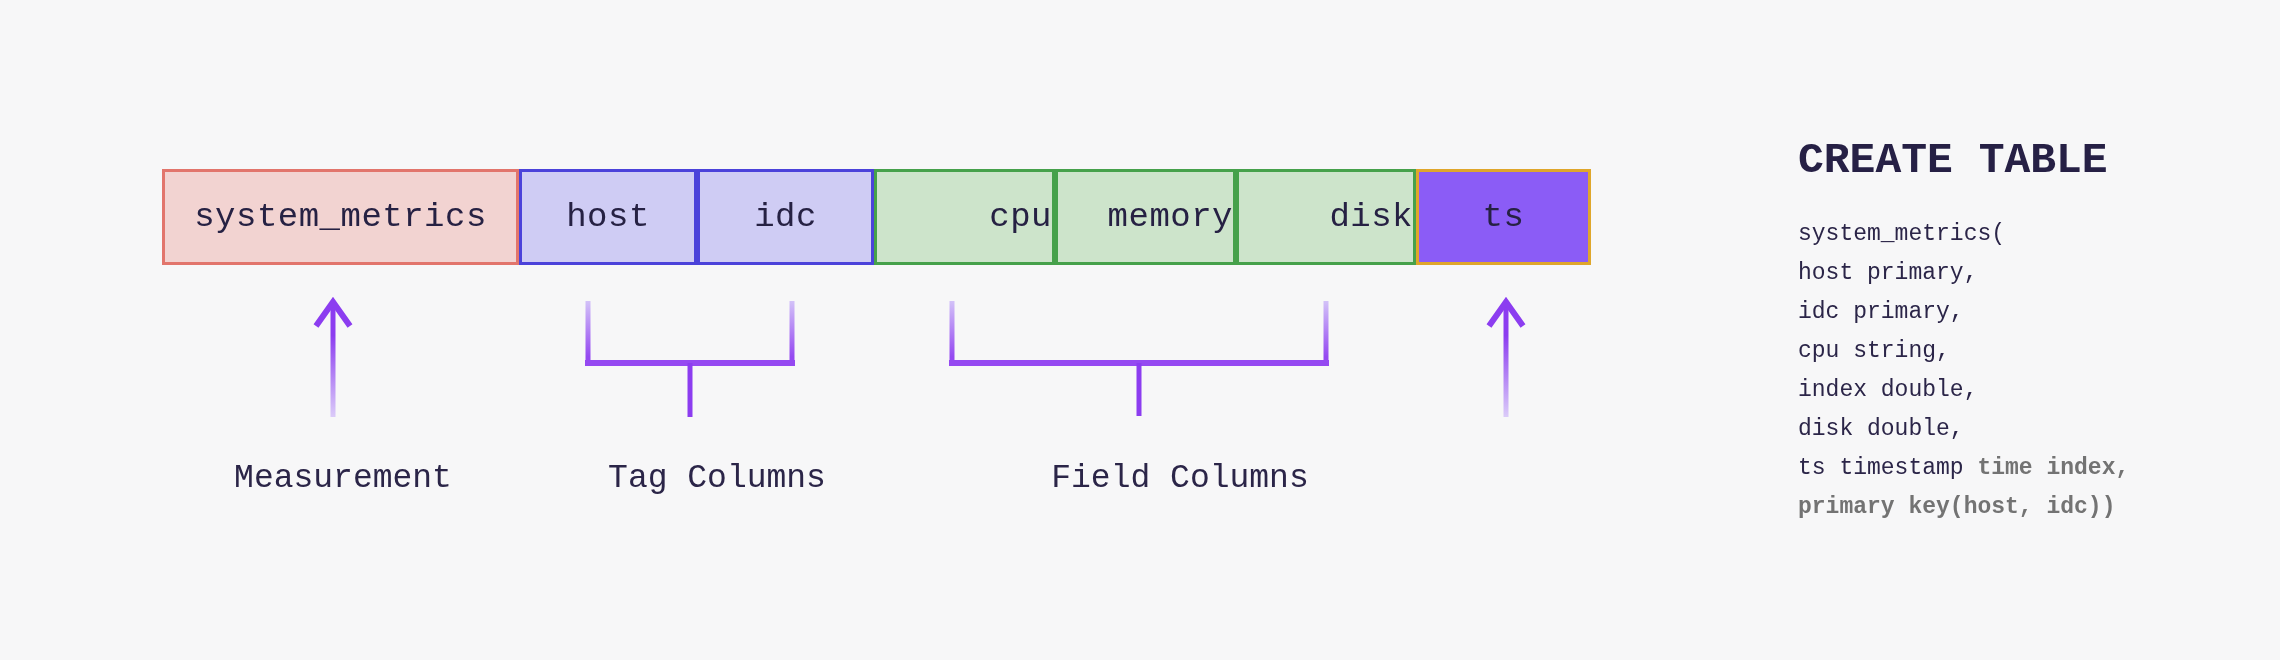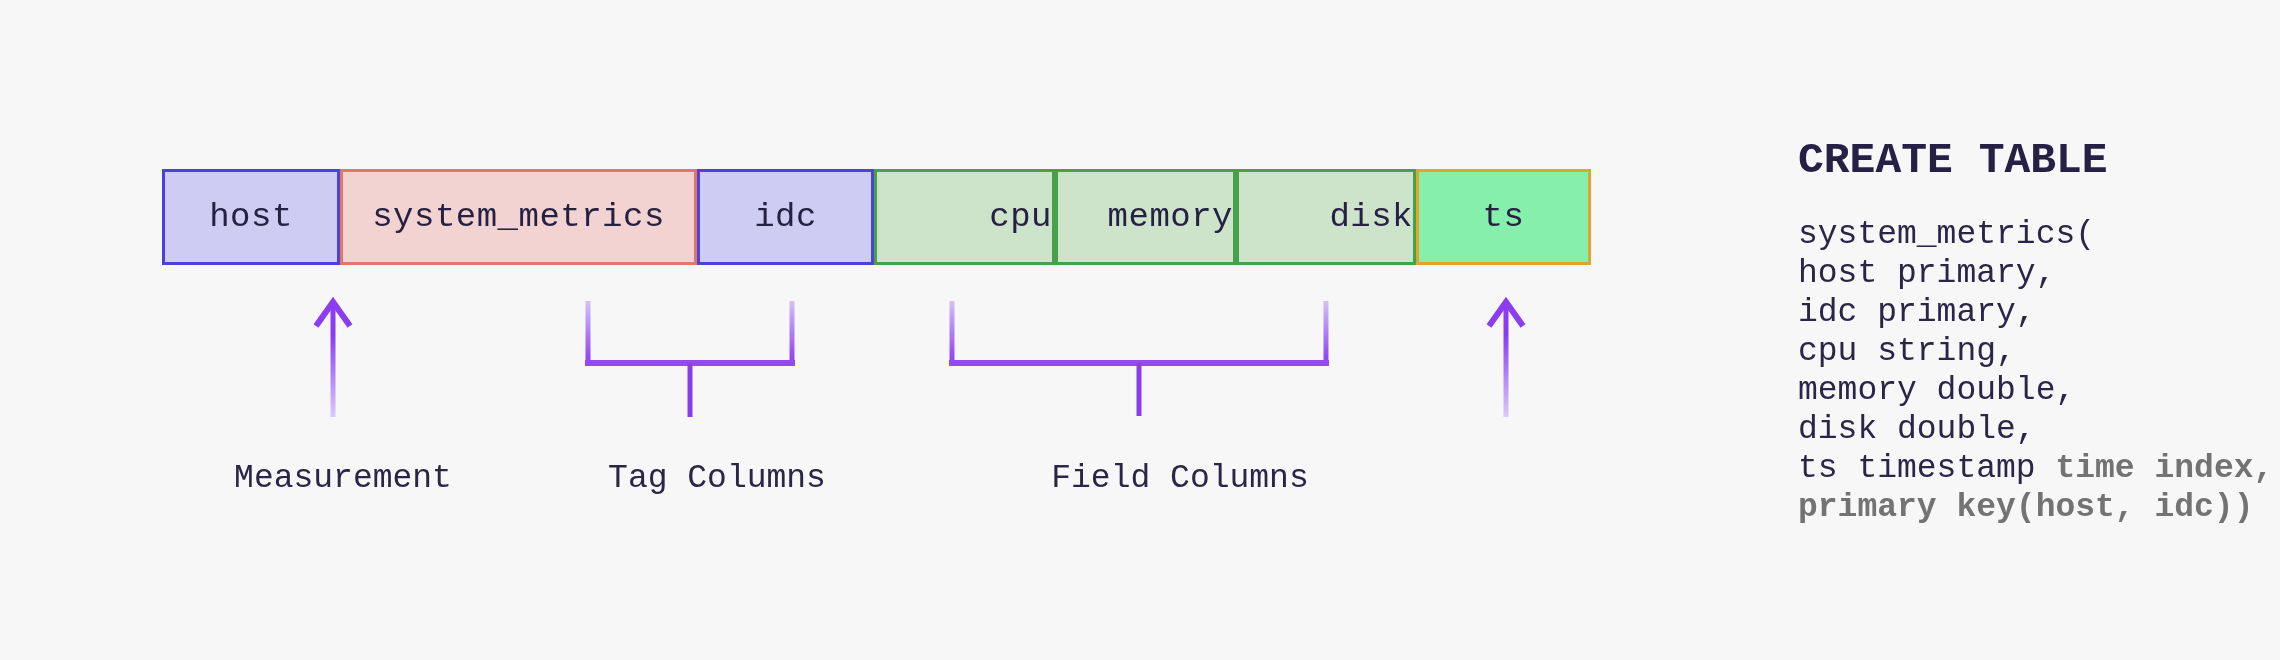--- a/index.html
+++ b/index.html
@@ -12,21 +12,21 @@
   
   .bar { position:absolute; left:162px; top:169px; height:96px; display:flex; }
   .cell {
     box-sizing:border-box; border:3px solid;
     display:flex; align-items:center; justify-content:center;
     font-size:34px; letter-spacing:0.5px; color:#262143;
   }
   .c-measurement { background:#f2d3d1; border-color:#e2756c; }
   .c-tag        { background:#cfccf4; border-color:#4b42da; }
   .c-field      { background:#cde4cb; border-color:#46a14b;justify-content:flex-end; }
-  .c-time       { background:#86efac; border-color:#dfa62b; }
+  .c-time       { background:#8b5cf6; border-color:#dfa62b; }
   .w0{width:357px} .w1{width:178px} .w2{width:177px}
   .w3{width:181px} .w4{width:181px} .w5{width:180px} .w6{width:175px}
 
   
   .overlay { position:absolute; left:0; top:0; width:2280px; height:660px; pointer-events:none; }
 
   
   .diagram-label {
     position:absolute; top:460px; width:320px;
     text-align:center; font-size:33px; color:#2b2548; white-space:nowrap;
@@ -35,35 +35,35 @@
   .lbl-tag         { left:557px; }
   .lbl-field       { left:1020px; }
   .lbl-time        { left:1369px; }
 
   
   .sql { position:absolute; left:1798px; top:103px;margin-top:32px; }
   .sql-heading {
     margin:0; font-size:43px; line-height:52px; font-weight:700;
     color:#262045; white-space:nowrap;
   }
-  .sql-body { margin-top:28px; font-size:33px; line-height:39px; }
+  .sql-body { margin-top:28px; font-size:23px; line-height:39px; }
   .sql-line { white-space:pre; }
   .b { font-weight:700; color:#737373; }
 </style>
 </head>
 <body>
 
 <div class="canvas">
 
   <div class="bar">
+    <div class="cell c-measurement w0">
+      <span>system_metrics</span>
+    </div>
     <div class="cell c-tag w1">
       <span>host</span>
-    </div>
-    <div class="cell c-measurement w0">
-      <span>system_metrics</span>
     </div>
     <div class="cell c-tag w2">
       <span>idc</span>
     </div>
     <div class="cell c-field w3">
       <span>cpu</span>
     </div>
     <div class="cell c-field w4">
       <span>memory</span>
     </div>
@@ -117,20 +117,20 @@
   <div class="diagram-label lbl-tag">Tag Columns</div>
   <div class="diagram-label lbl-field">Field Columns</div>
 
   <div class="sql">
     <p class="sql-heading">CREATE TABLE</p>
     <div class="sql-body">
       <div class="sql-line"><span>system_metrics(</span></div>
       <div class="sql-line"><span>host primary,</span></div>
       <div class="sql-line"><span>idc primary,</span></div>
       <div class="sql-line"><span>cpu string,</span></div>
-      <div class="sql-line"><span>memory double,</span></div>
+      <div class="sql-line"><span>index double,</span></div>
       <div class="sql-line"><span>disk double,</span></div>
       <div class="sql-line"><span>ts timestamp </span><span class="b">time index,</span></div>
       <div class="sql-line"><span class="b">primary key(host, idc))</span></div>
     </div>
   </div>
 
 </div>
 
 </body></html>

